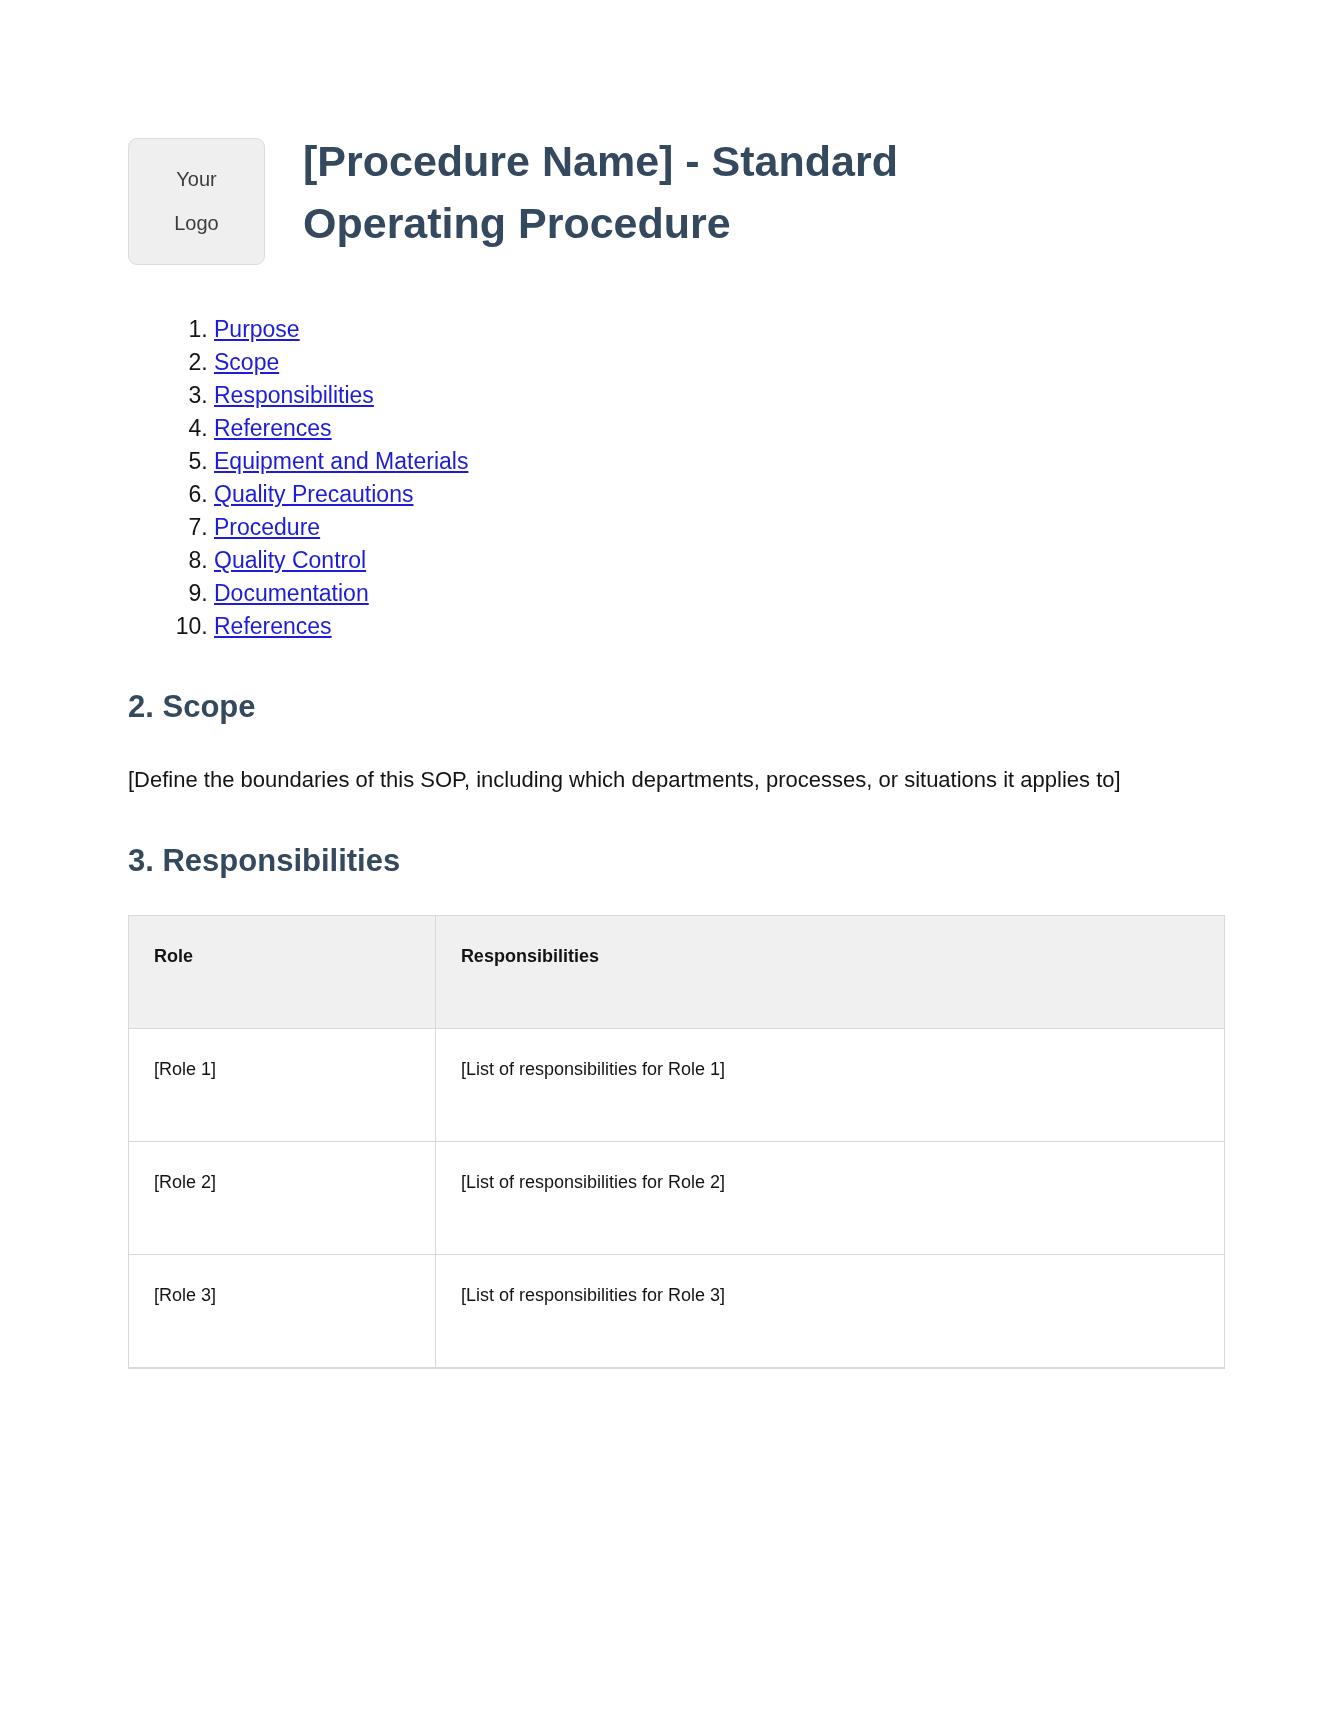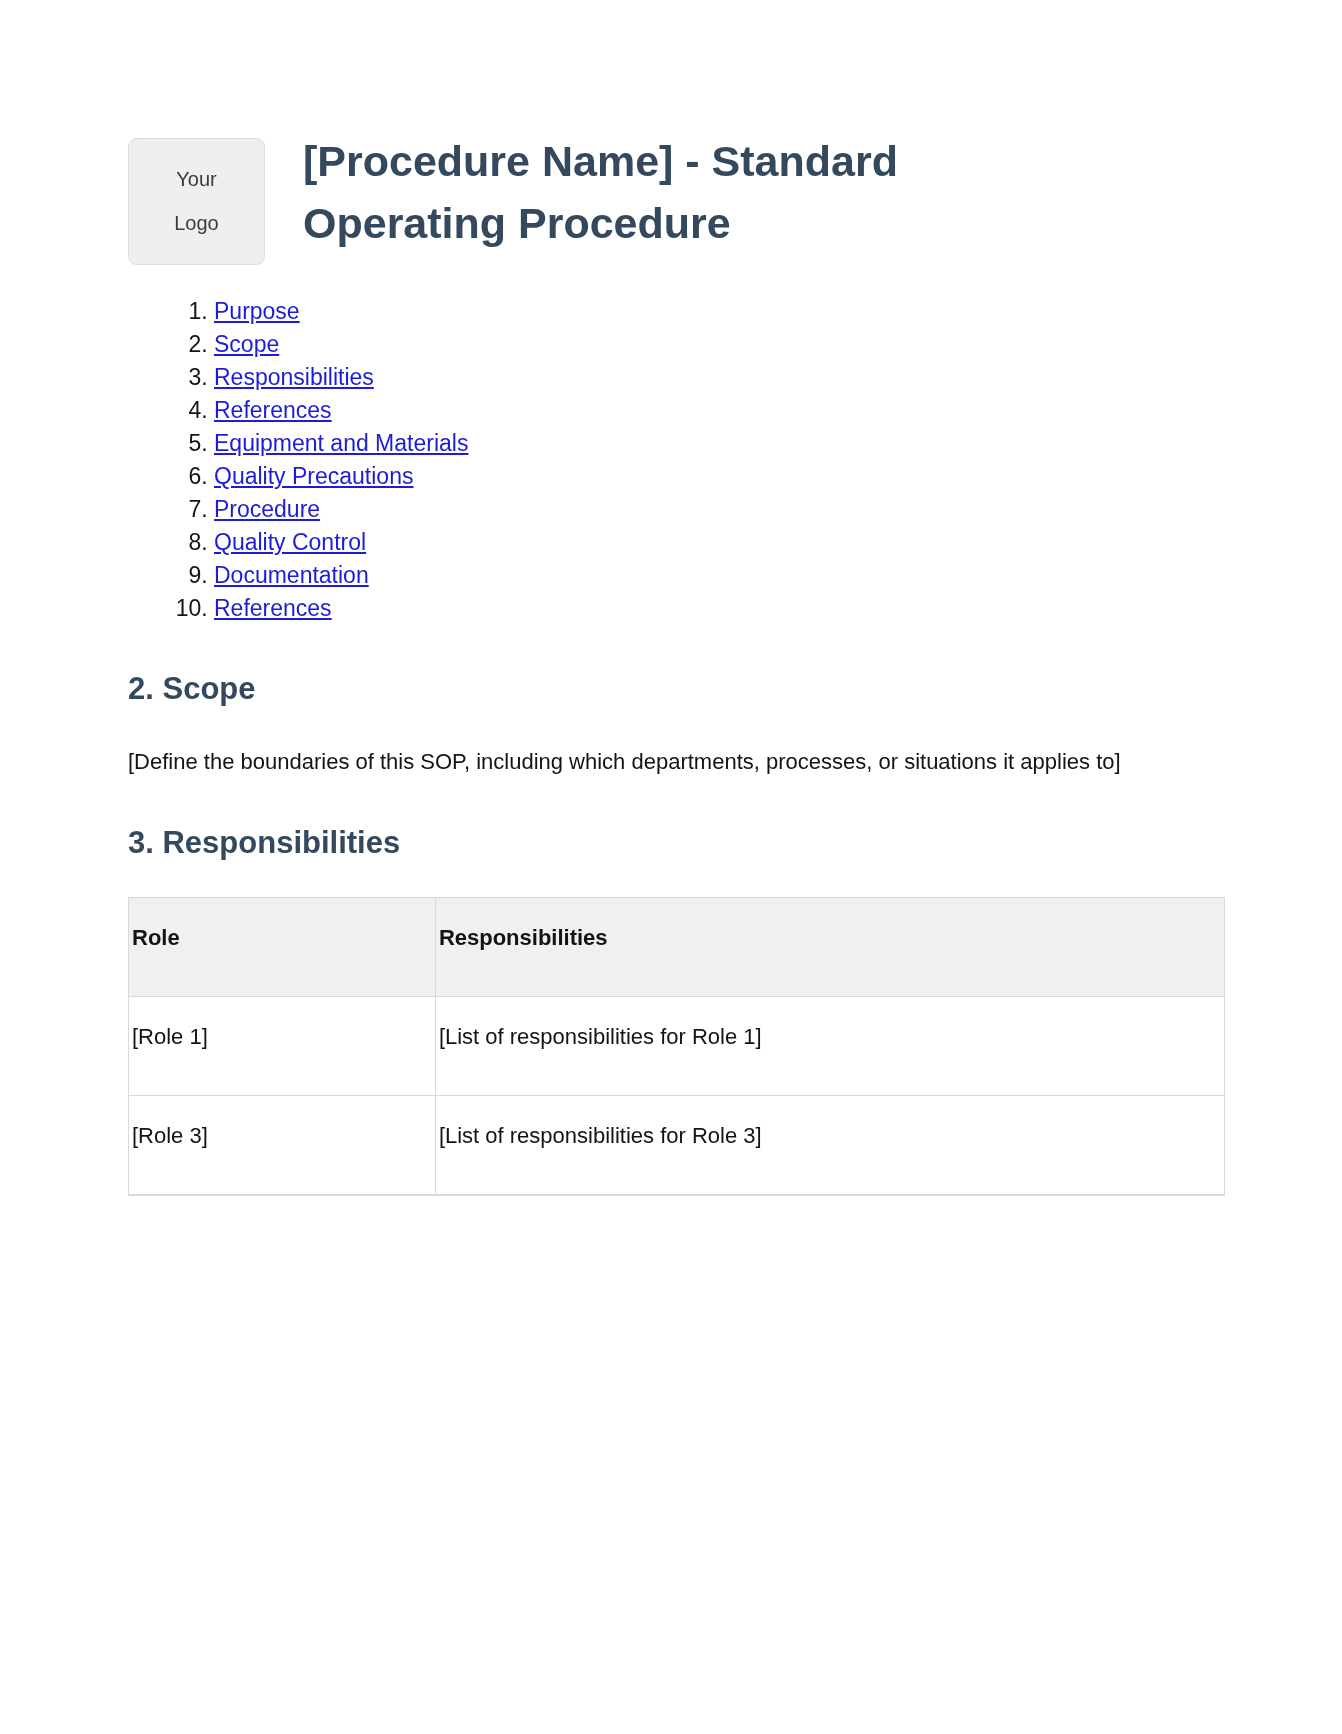--- a/index.html
+++ b/index.html
@@ -37,21 +37,21 @@
     color: var(--heading-color);
     max-width: 720px;
   }
 
   
   h2.toc-heading {
     margin: 104px 0 0;
     font-size: 34px; font-weight: 700; line-height: 40px;
     color: var(--heading-color);
   }
-  ol.toc-list { margin: 30px 0 0; padding: 0 0 0 86px; }
+  ol.toc-list { margin: 48px 0 0; padding: 0 0 0 86px; }
   ol.toc-list li { font-size: 23px; line-height: 33px; color: var(--body-text-color); }
   ol.toc-list a {
     color: var(--link-color);
     text-decoration: underline;
     cursor: pointer;
   }
 
   
   h2.section-heading {
     margin: 46px 0 0;
@@ -68,23 +68,23 @@
   table.resp-table {
     margin-top: 36px;
     width: 100%;
     border-collapse: collapse;
     border: 1px solid var(--table-border-color);
     border-bottom-width: 2px;
   }
   table.resp-table th, table.resp-table td {
     border: 1px solid var(--table-border-color);
     text-align: left; vertical-align: top;
-    padding: 26px 3px;
-    height: 99px;
-    font-size: 22px; line-height: 28px;
+    padding: 26px 25px;
+    height: 113px;
+    font-size: 18px; line-height: 28px;
     color: var(--body-text-color);
   }
   table.resp-table th { background: var(--table-header-bg); font-weight: 700; }
   table.resp-table th:first-child, table.resp-table td:first-child { width: 28%; }
 </style>
 </head>
 <body>
 
 <div class="page">
 
@@ -125,20 +125,24 @@
           <th>Role</th>
           <th>Responsibilities</th>
         </tr>
       </thead>
       <tbody>
         <tr>
           <td>[Role 1]</td>
           <td>[List of responsibilities for Role 1]</td>
         </tr>
         <tr>
+          <td>[Role 2]</td>
+          <td>[List of responsibilities for Role 2]</td>
+        </tr>
+        <tr>
           <td>[Role 3]</td>
           <td>[List of responsibilities for Role 3]</td>
         </tr>
       </tbody>
     </table>
   </section>
 
 </div>
 
 </body></html>

